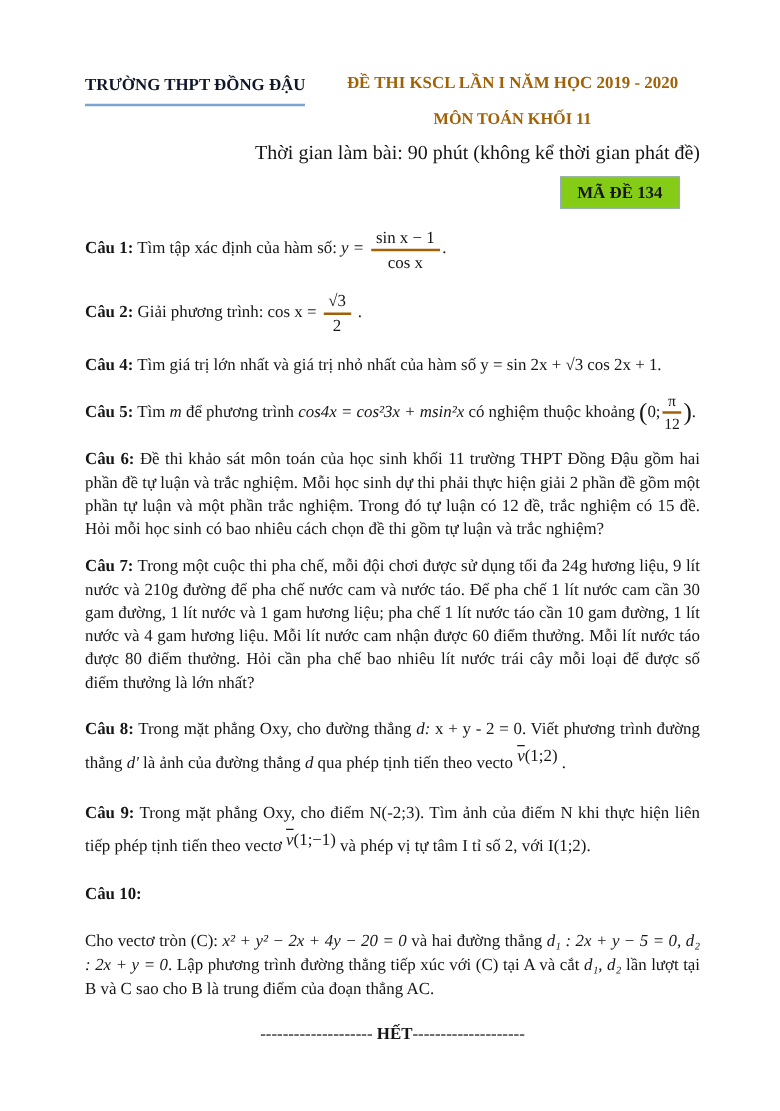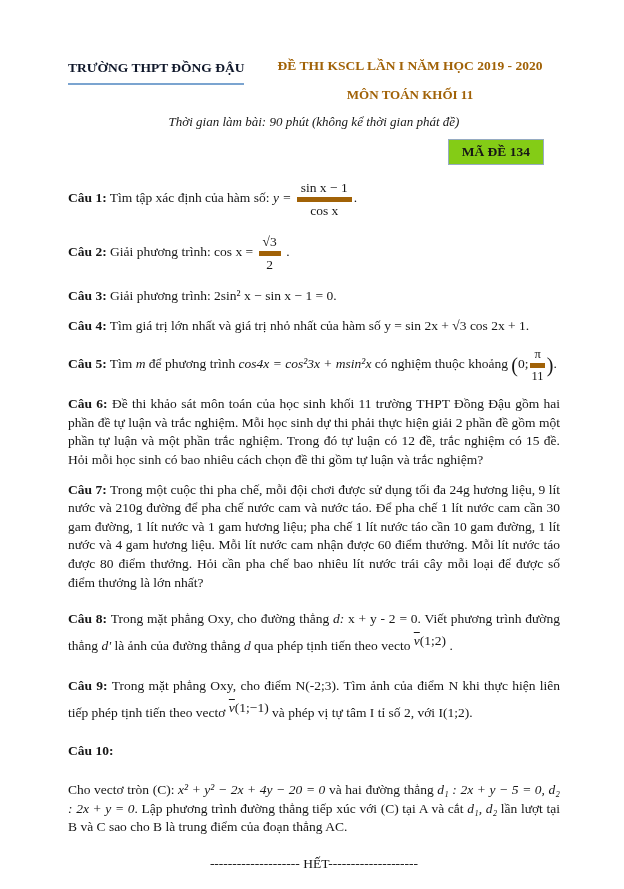--- a/index.html
+++ b/index.html
@@ -15,51 +15,51 @@
 
   
   .header-row { display: flex; justify-content: space-between; align-items: flex-start; }
   .school {
     font-weight: bold; font-size: 13.5px; color: #0f172a; white-space: nowrap; padding-top: 2px;
   }
   .school-text { display: inline-block; border-bottom: 2px solid #7ba4d0; padding-bottom: 7px; }
   .title-block { text-align: center; font-weight: bold; color: #a16207; width: 300px; }
   .exam-title { font-size: 13.5px; white-space: nowrap; }
   .subject { font-size: 13px; margin-top: 13px; }
-  .time-note { text-align: center; font-style: italic; font-size: 13px; margin-top: 11px; }
+  .time-note { text-align: right; font-size: 16px; margin-top: 11px; }
   .code-row { text-align: right; margin: 9px 16px 0 0; }
   .code-box {
     display: inline-block; border: 1px solid #96abc2;
     padding: 4px 13px; font-weight: bold; font-size: 13.5px; background: #84cc16;
   }
 
   
   .q { margin: 11px 0; text-align: justify; line-height: 1.38; }
   .q-tall { margin: 14px 0; }
   .q-wide { line-height: 2.0; margin: 13px 0; }
   .ql { font-weight: bold; }
   .m { font-style: italic; }
 
   .frac {
     display: inline-block; vertical-align: middle; text-align: center;
     line-height: 1.15; padding: 0 2px; margin: 1px 0;
   }
-  .frac .fnum { display: block; border-bottom: 5px solid #a16207; padding: 0 4px 1px; }
+  .frac .fnum { display: block; border-bottom: 2px solid #a16207; padding: 0 4px 1px; }
   .frac .fden { display: block; padding-top: 1px; }
   .frac-sm { font-size: 12.5px; }
 
   .paren { font-size: 20px; vertical-align: middle; line-height: 1; }
 
   .vecw { position: relative; top: -5px; white-space: nowrap; }
   .vec { font-style: italic; text-decoration: overline; }
 
   .q10-head { margin: 16px 0 20px 0; }
 
   .footer { text-align: center; margin-top: 19px; font-size: 13.5px; }
-  .footer .b { font-weight: normal; }
+  .footer .b { font-weight: bold; }
 </style>
 </head>
 <body>
 
 <div class="page">
 
   <div class="header">
     <div class="header-row">
       <div class="school">
         <span class="school-text">TRƯỜNG THPT ĐỒNG ĐẬU</span>
@@ -83,40 +83,35 @@
   </p>
 
   <p class="q q-tall">
     <span class="ql">Câu 2:</span>
     <span>Giải phương trình:</span>
     <span>cos x =</span>
     <span class="frac"><span class="fnum">√3</span><span class="fden">2</span></span>
     <span>.</span>
   </p>
 
-  <p class="q">
-    <span class="ql">Câu 3:</span>
-    <span>Giải phương trình:</span>
-    <span>2sin² x − sin x − 1 = 0</span><span>.</span>
-  </p>
 
   <p class="q">
     <span class="ql">Câu 4:</span>
     <span>Tìm giá trị lớn nhất và giá trị nhỏ nhất của hàm số</span>
     <span>y = sin 2x + √3 cos 2x + 1.</span>
   </p>
 
   <p class="q">
     <span class="ql">Câu 5:</span>
     <span>Tìm</span>
     <span class="m">m</span>
     <span>để phương trình</span>
     <span class="m">cos4x = cos²3x + msin²x</span>
     <span>có nghiệm thuộc khoảng</span>
-    <span class="paren">(</span><span>0;</span><span class="frac frac-sm"><span class="fnum">π</span><span class="fden">11</span></span><span class="paren">)</span><span>.</span>
+    <span class="paren">(</span><span>0;</span><span class="frac frac-sm"><span class="fnum">π</span><span class="fden">12</span></span><span class="paren">)</span><span>.</span>
   </p>
 
   <p class="q">
     <span class="ql">Câu 6:</span>
     <span>Đề thi khảo sát môn toán của học sinh khối 11 trường THPT Đồng Đậu gồm hai phần đề tự luận và trắc nghiệm. Mỗi học sinh dự thi phải thực hiện giải 2 phần đề gồm một phần tự luận và một phần trắc nghiệm. Trong đó tự luận có 12 đề, trắc nghiệm có 15 đề. Hỏi mỗi học sinh có bao nhiêu cách chọn đề thi gồm tự luận và trắc nghiệm?</span>
   </p>
 
   <p class="q">
     <span class="ql">Câu 7:</span>
     <span>Trong một cuộc thi pha chế, mỗi đội chơi được sử dụng tối đa 24g hương liệu, 9 lít nước và 210g đường để pha chế nước cam và nước táo. Để pha chế 1 lít nước cam cần 30 gam đường, 1 lít nước và 1 gam hương liệu; pha chế 1 lít nước táo cần 10 gam đường, 1 lít nước và 4 gam hương liệu. Mỗi lít nước cam nhận được 60 điểm thưởng. Mỗi lít nước táo được 80 điểm thưởng. Hỏi cần pha chế bao nhiêu lít nước trái cây mỗi loại để được số điểm thưởng là lớn nhất?</span>

